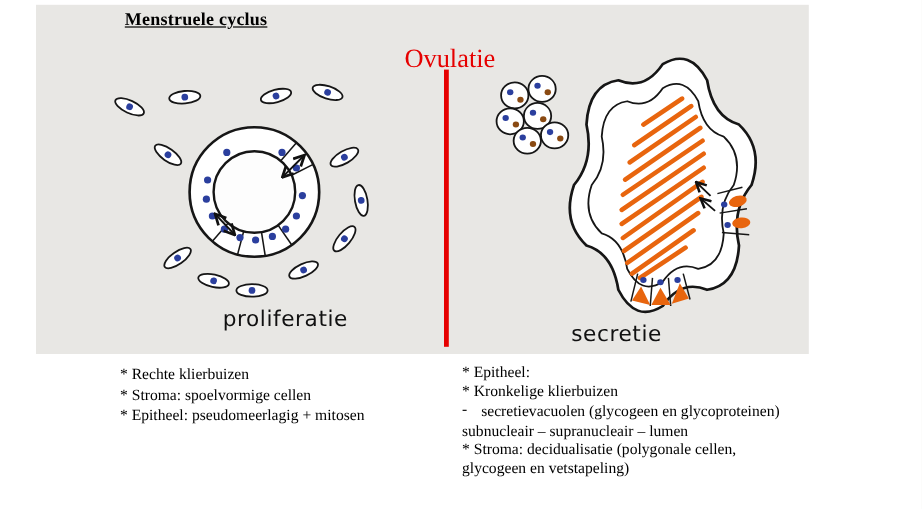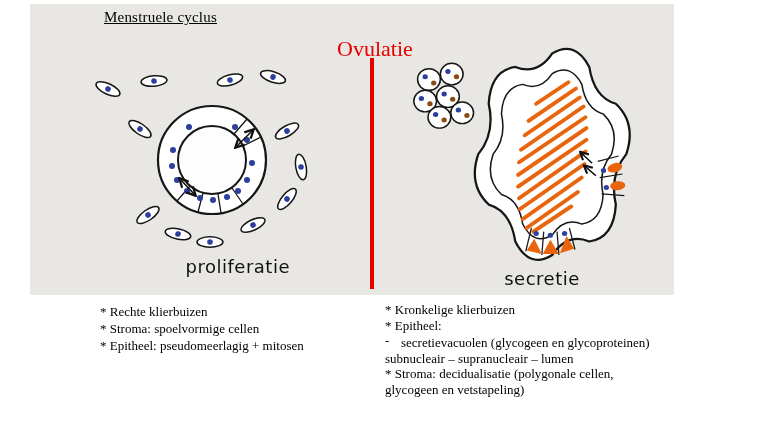--- a/index.html
+++ b/index.html
@@ -1,25 +1,25 @@
 <!DOCTYPE html>
 <html style="--red: #e60000; --blue: #2b3f9e; --orange: #e8650e; --brown: #8a4a12; --panel: #e8e7e4;"><head>
 <meta charset="utf-8">
 <style>
   *{margin:0;padding:0;box-sizing:border-box}
   html,body{width:768px;height:431px;background:#ffffff;overflow:hidden}
   body{position:relative;font-family:"Liberation Serif",serif;color:#000}
   .panel{position:absolute;left:30px;top:4px;width:644px;height:291px;background:var(--panel,#e8e7e4)}
-  .title{position:absolute;left:104px;top:9px;font-size:15px;font-weight:normal;text-decoration:underline;letter-spacing:.2px}
+  .title{position:absolute;left:104px;top:9px;font-size:15px;font-weight:bold;text-decoration:underline;letter-spacing:.2px}
   .ovulatie{position:absolute;left:337px;top:36px;font-size:22px;color:var(--red,#e60000)}
   .divider{position:absolute;left:370px;top:58px;width:4px;height:231px;background:var(--red,#e60000)}
   .abs{position:absolute}
   .phase-label{position:absolute;font-family:"DejaVu Sans",sans-serif;font-size:18px;letter-spacing:.5px;color:#111}
   .phase-label.pl-left{left:146px;top:256px;width:144px;text-align:right}
-  .phase-label.pl-right{left:476px;top:268px;width:132px;text-align:center}
+  .phase-label.pl-right{left:476px;top:268px;width:132px;}
   .notes{position:absolute;font-size:13px}
   .notes.n-left{left:100px;top:303px;line-height:17px}
   .notes.n-right{left:385px;top:302px;line-height:15.6px}
   .dash-line .marker{display:inline-block;width:16px;vertical-align:2px}
   .nucleus{fill:var(--blue,#2b3f9e)}
   .orange-stroke{stroke:var(--orange,#e8650e)}
   .orange-fill{fill:var(--orange,#e8650e)}
   .dot-dark{fill:var(--brown,#8a4a12)}
   svg{display:block}
 </style>
@@ -217,21 +217,21 @@
   <div class="phase-label pl-left">proliferatie</div>
   <div class="phase-label pl-right">secretie</div>
 
   <div class="notes n-left">
     <div>* Rechte klierbuizen</div>
     <div>* Stroma: spoelvormige cellen</div>
     <div>* Epitheel: pseudomeerlagig + mitosen</div>
   </div>
 
   <div class="notes n-right">
+    <div>* Epitheel:</div>
     <div>* Kronkelige klierbuizen</div>
-    <div>* Epitheel:</div>
     <div class="dash-line"><span class="marker">-</span><span>secretievacuolen (glycogeen en glycoproteinen)</span></div>
     <div>subnucleair – supranucleair – lumen</div>
     <div>* Stroma: decidualisatie (polygonale cellen,</div>
     <div>glycogeen en vetstapeling)</div>
   </div>
 
 </div>
 
 </body></html>

